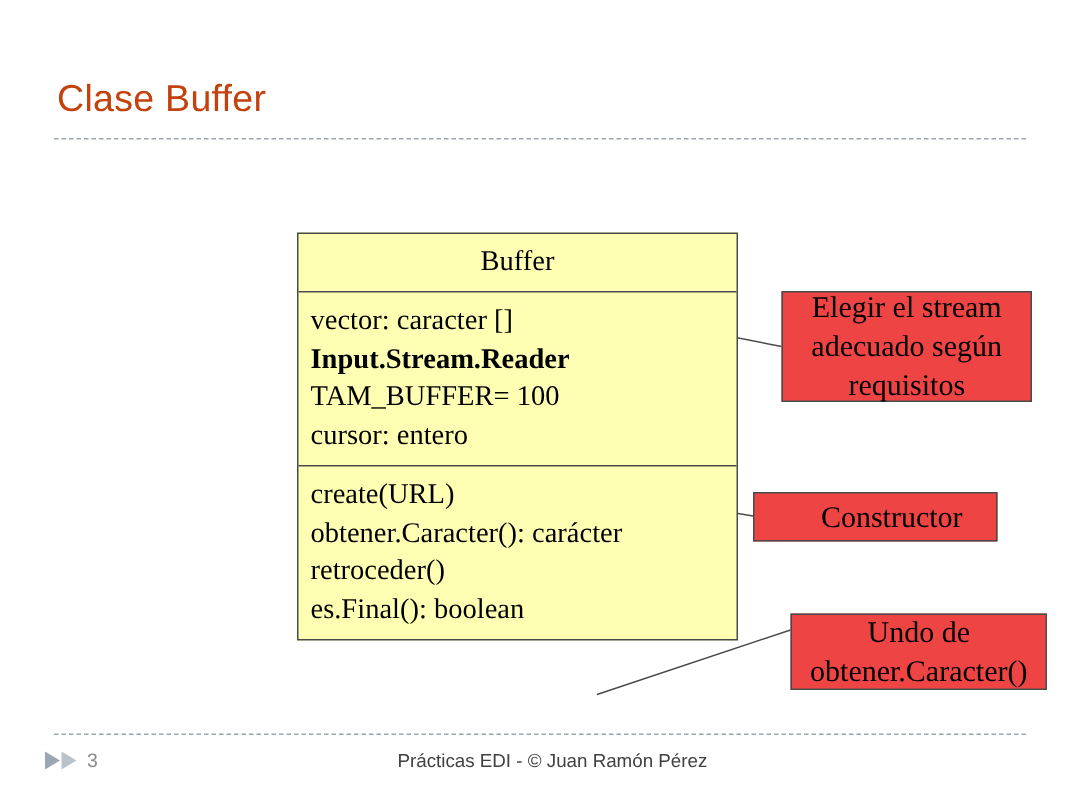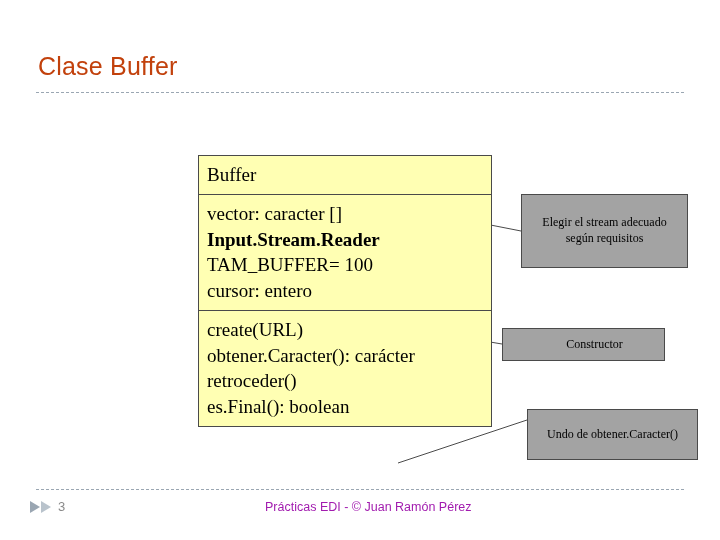--- a/index.html
+++ b/index.html
@@ -61,29 +61,30 @@
   }
   .uml-line {
     white-space: nowrap;
   }
   .uml-line.bold {
     font-weight: bold;
   }
   .uml-name {
     font-family: "Liberation Serif", serif;
     font-size: 19px;
+    text-align: center;
   }
   
   .callout {
     position: absolute;
-    background: #a3a3a3;
+    background: #ef4444;
     border: 1px solid #4a4a4a;
     box-sizing: border-box;
     font-family: "Liberation Serif", serif;
-    font-size: 12px;
+    font-size: 20px;
     color: #000000;
     text-align: center;
     display: flex;
     align-items: center;
     justify-content: center;
     line-height: 1.3;
     padding: 4px 6px;
   }
   #callout-stream {
     left: 521px;
@@ -131,21 +132,21 @@
     top: 499px;
     font-size: 13px;
     color: #8a8a8a;
     font-family: "Liberation Sans", sans-serif;
   }
   .footer-text {
     position: absolute;
     left: 265px;
     top: 500px;
     font-size: 12.5px;
-    color: #a21caf;
+    color: #404040;
     font-family: "Liberation Sans", sans-serif;
     white-space: nowrap;
   }
 </style>
 </head>
 <body>
 
 <div class="slide">
 
   <div class="slide-title">Clase Buffer</div>

